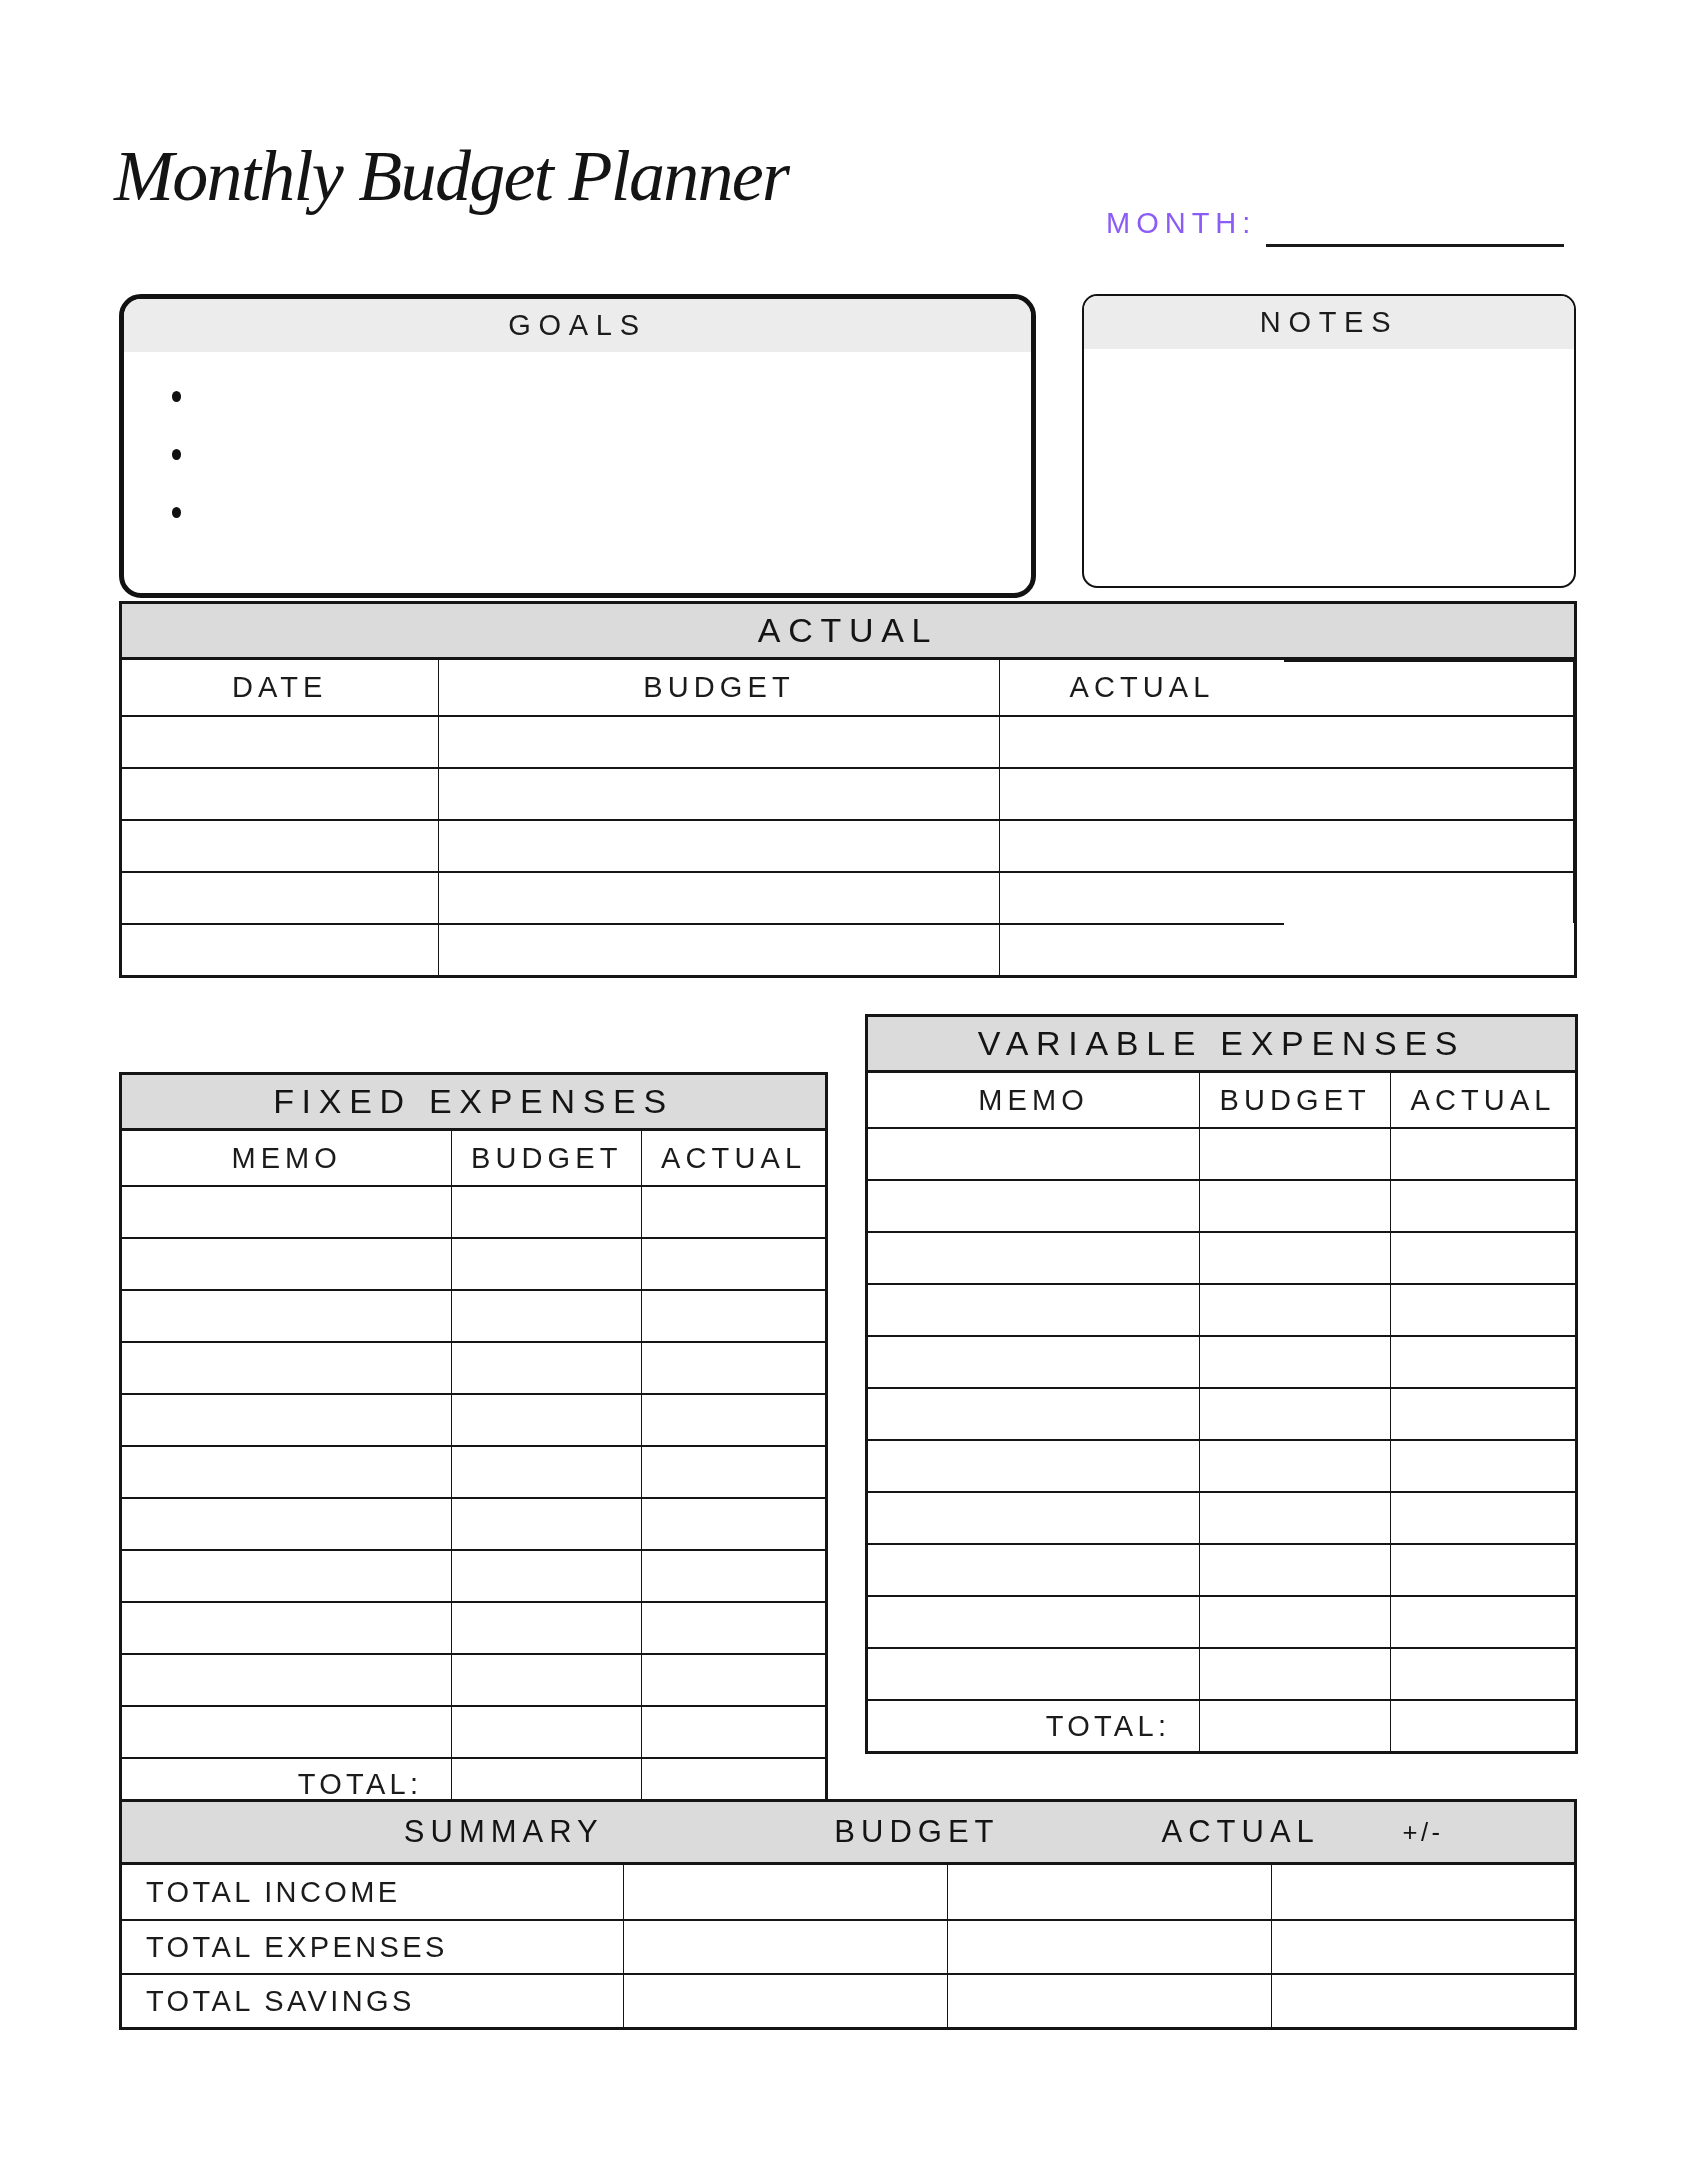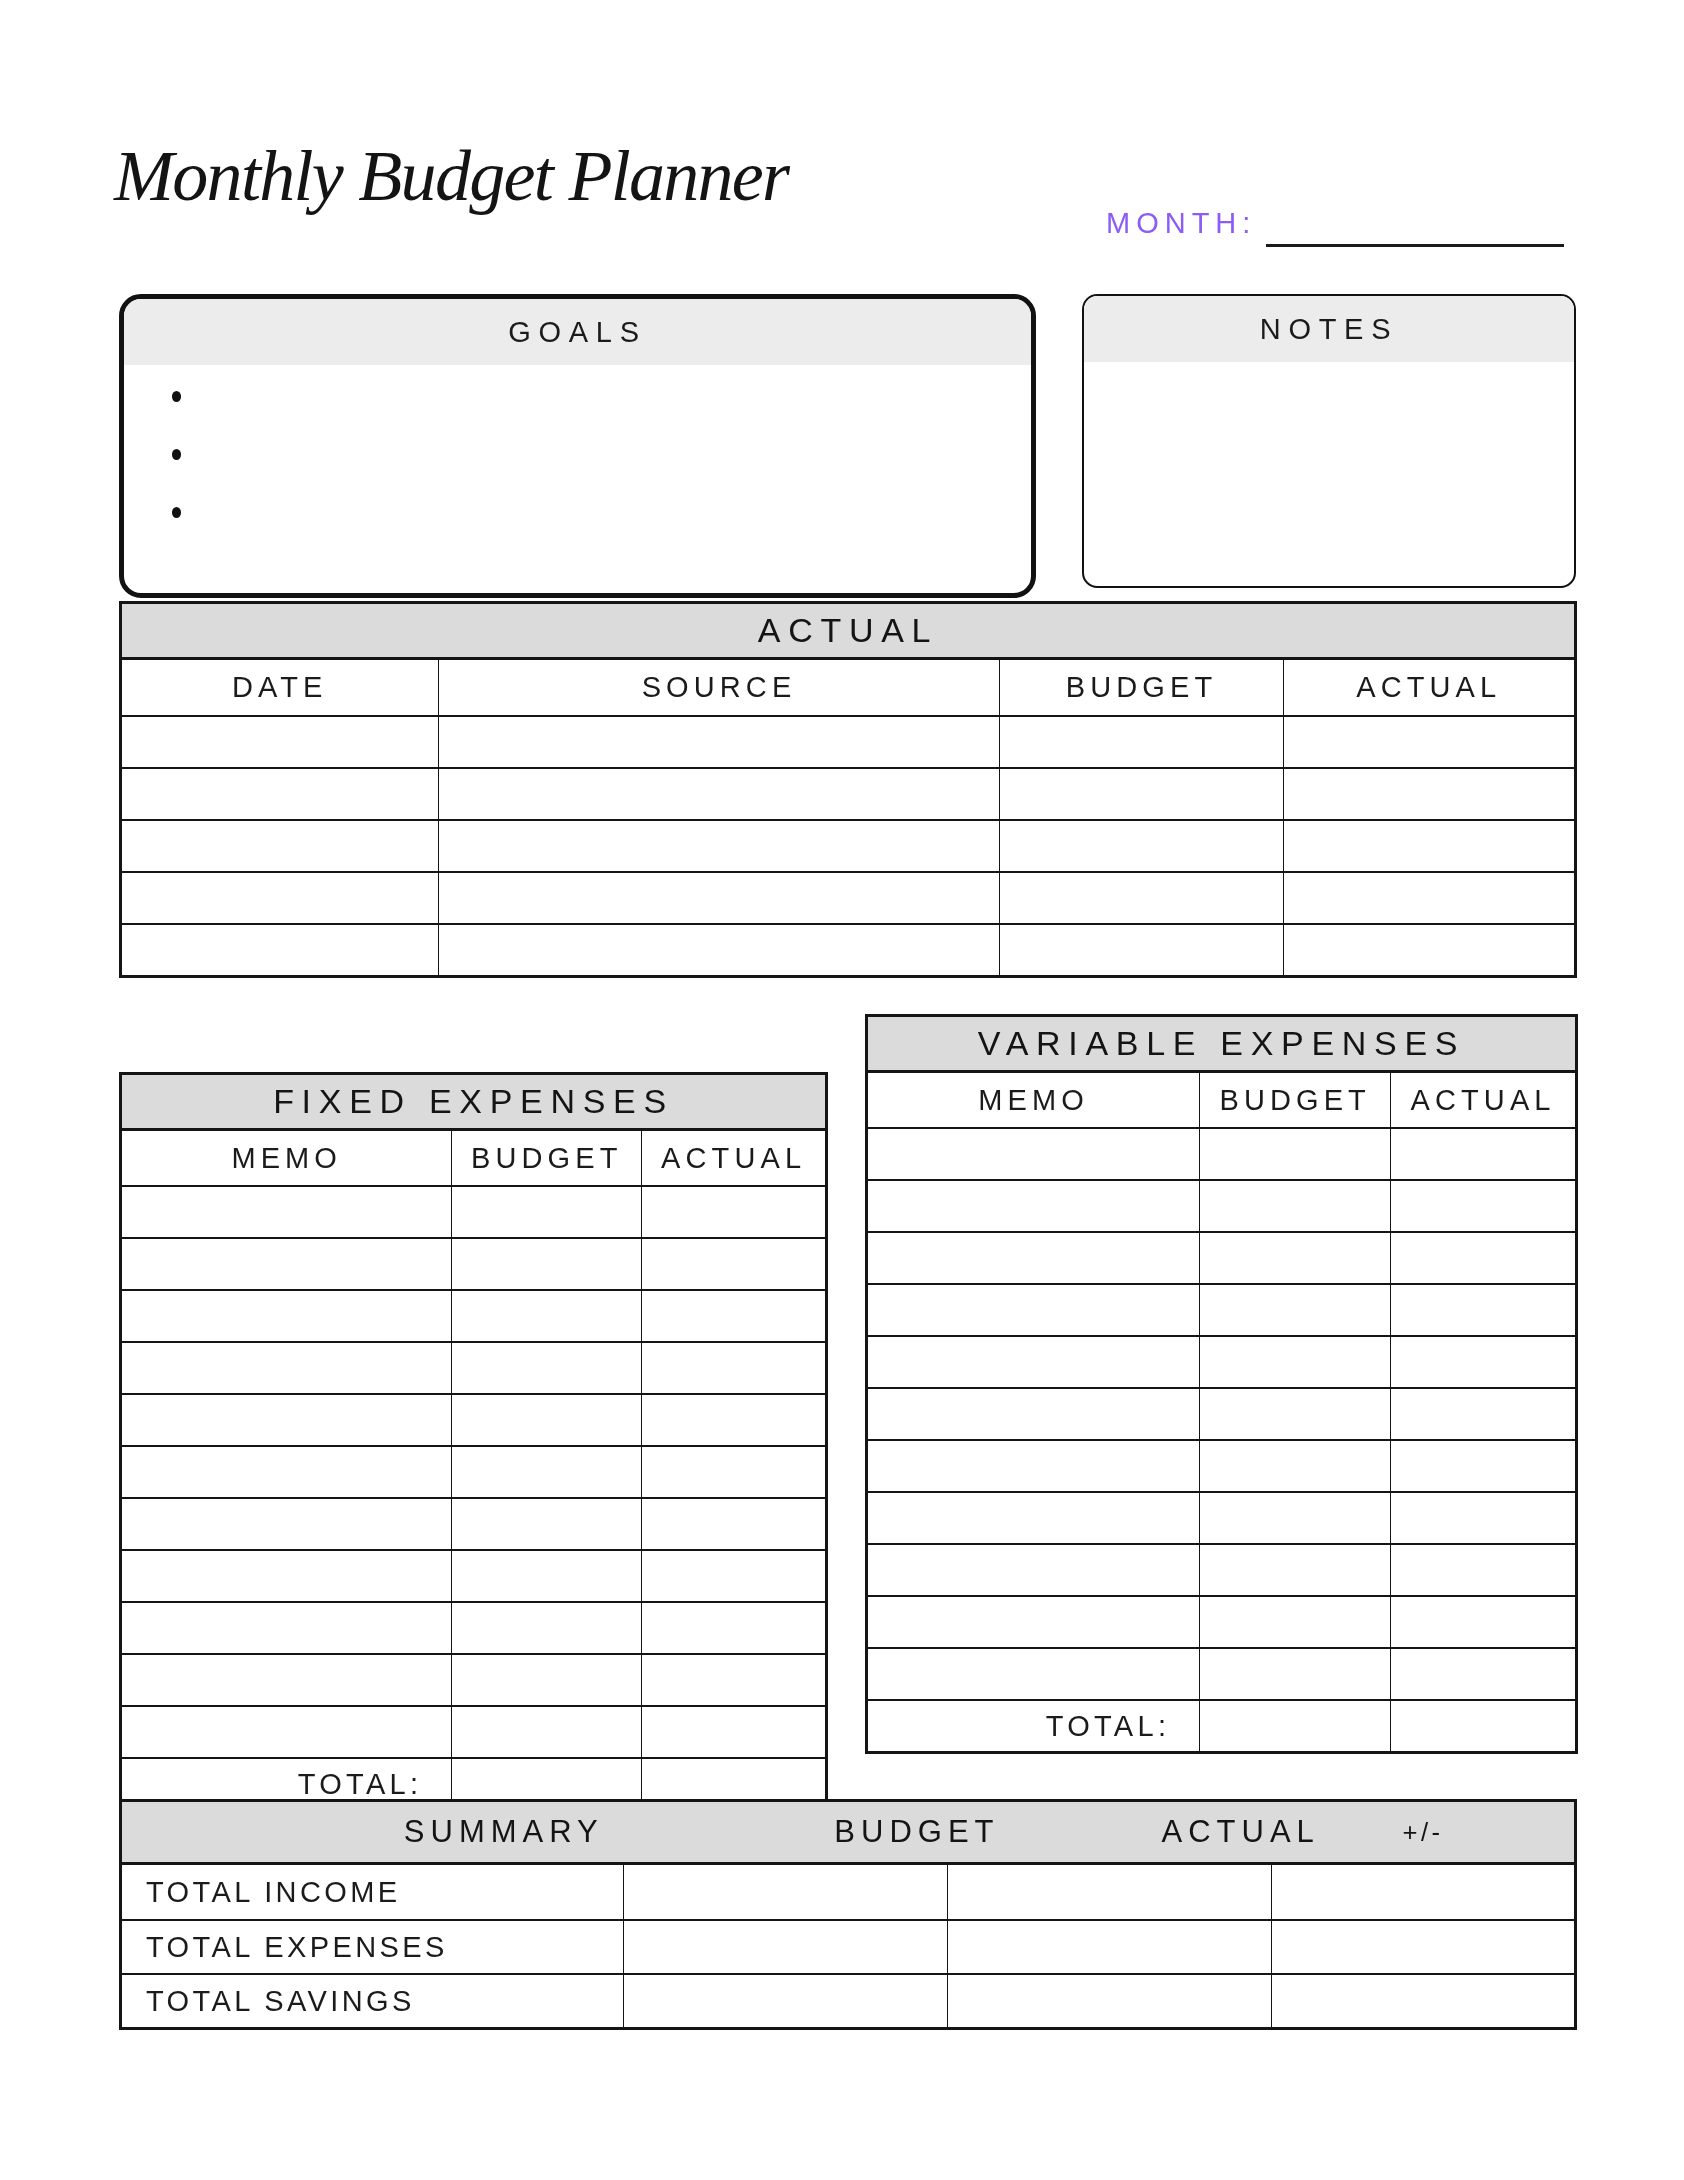--- a/index.html
+++ b/index.html
@@ -9,21 +9,21 @@
   
   .title{position:absolute;left:114px;top:135px;font-family:"Liberation Serif",serif;
          font-style:italic;font-size:72px;letter-spacing:-1.7px;white-space:nowrap;color:#141414;}
   .month-wrap{position:absolute;left:1106px;top:207px;font-size:29px;letter-spacing:6px;color:#8b5cf6;}
   .month-line{position:absolute;left:1266px;top:244px;width:298px;height:2.6px;background:#1b1b1b;}
 
   
   .panel{position:absolute;background:#fff;overflow:hidden;}
   .goals{left:119px;top:294px;width:907px;height:294px;border:5.1px solid #121212;border-radius:22px;}
   .notes{left:1082px;top:294px;width:490px;height:290px;border:2.6px solid #121212;border-radius:15.3px;}
-  .panel-head{height:66px;background:#ececec;display:flex;align-items:center;justify-content:center;
+  .panel-head{height:53px;background:#ececec;display:flex;align-items:center;justify-content:center;
               font-size:29px;letter-spacing:7.7px;color:#1b1b1b;}
   .goal-dot{position:absolute;left:48px;width:9.4px;height:11px;border-radius:50%;background:#111;}
 
   
   .tbl{position:absolute;border:3.4px solid #151515;background:#fff;}
   .income{left:119px;top:601px;width:1452px;}
   .fixed{left:119px;top:1072px;width:703px;}
   .variable{left:865px;top:1014px;width:707px;}
   .summary{left:119px;top:1799px;width:1452px;}
 
@@ -72,21 +72,20 @@
   <div class="panel notes">
     <div class="panel-head">NOTES</div>
   </div>
 
   <div class="tbl income">
     <div class="band">
       <span>ACTUAL</span>
     </div>
     <div class="grid cols-income grid-income" id="income-grid">
         <div class="cell head no-t">DATE</div>
-        <div class="cell head no-t">SOURCE</div>
         <div class="cell head no-t">BUDGET</div>
         <div class="cell head no-t no-r">ACTUAL</div>
         <div class="cell"></div>
         <div class="cell"></div>
         <div class="cell"></div>
         <div class="cell  no-r"></div>
         <div class="cell"></div>
         <div class="cell"></div>
         <div class="cell"></div>
         <div class="cell  no-r"></div>

